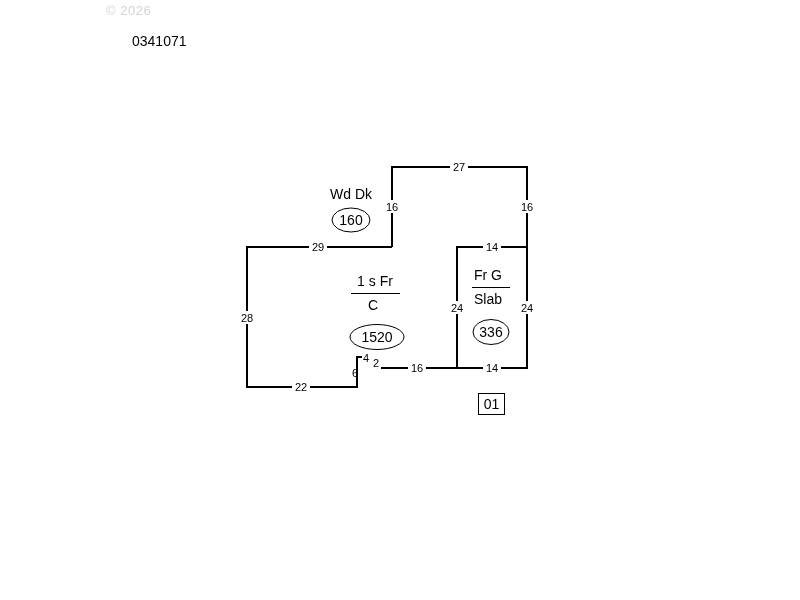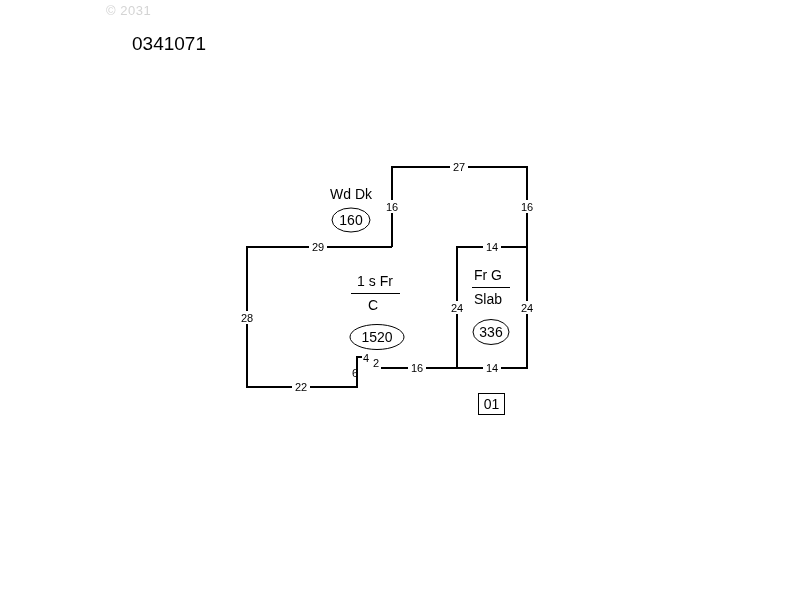--- a/index.html
+++ b/index.html
@@ -1,30 +1,30 @@
 <!DOCTYPE html>
 <html><head>
   <meta charset="utf-8">
   <style>
     html, body { margin: 0; padding: 0; background: #ffffff; }
     body { width: 800px; height: 600px; position: relative; overflow: hidden;
            font-family: "Liberation Sans", "DejaVu Sans", sans-serif; }
     .copyright { position: absolute; left: 106px; top: 3px; font-size: 13px; color: #d4d4d4; letter-spacing: 0.5px; }
-    .account { position: absolute; left: 132px; top: 33px; font-size: 19px; color: #000; }
+    .account { position: absolute; left: 132px; top: 33px; font-size: 14px; color: #000; }
     svg { position: absolute; left: 0; top: 0; }
     .wall { stroke: #000; stroke-width: 2; fill: none; }
     .thin { stroke: #000; stroke-width: 1; fill: none; }
     .dim { font-size: 11px; fill: #000; }
     .lbl { font-size: 14px; fill: #000; }
     .dim-bg { fill: #ffffff; }
   </style>
 </head>
 <body>
 
-<div class="copyright">© 2031</div>
+<div class="copyright">© 2026</div>
 <div class="account">0341071</div>
 
 <svg width="800" height="600" viewBox="0 0 800 600">
 
   <g>
 
     <polyline class="wall" points="392,247 392,167 527,167 527,368 381,368"></polyline>
     <polyline class="wall" points="392,247 247,247 247,387 357,387 357,357 362,357"></polyline>
 
     <polyline class="wall" points="527,247 457,247 457,368"></polyline>

